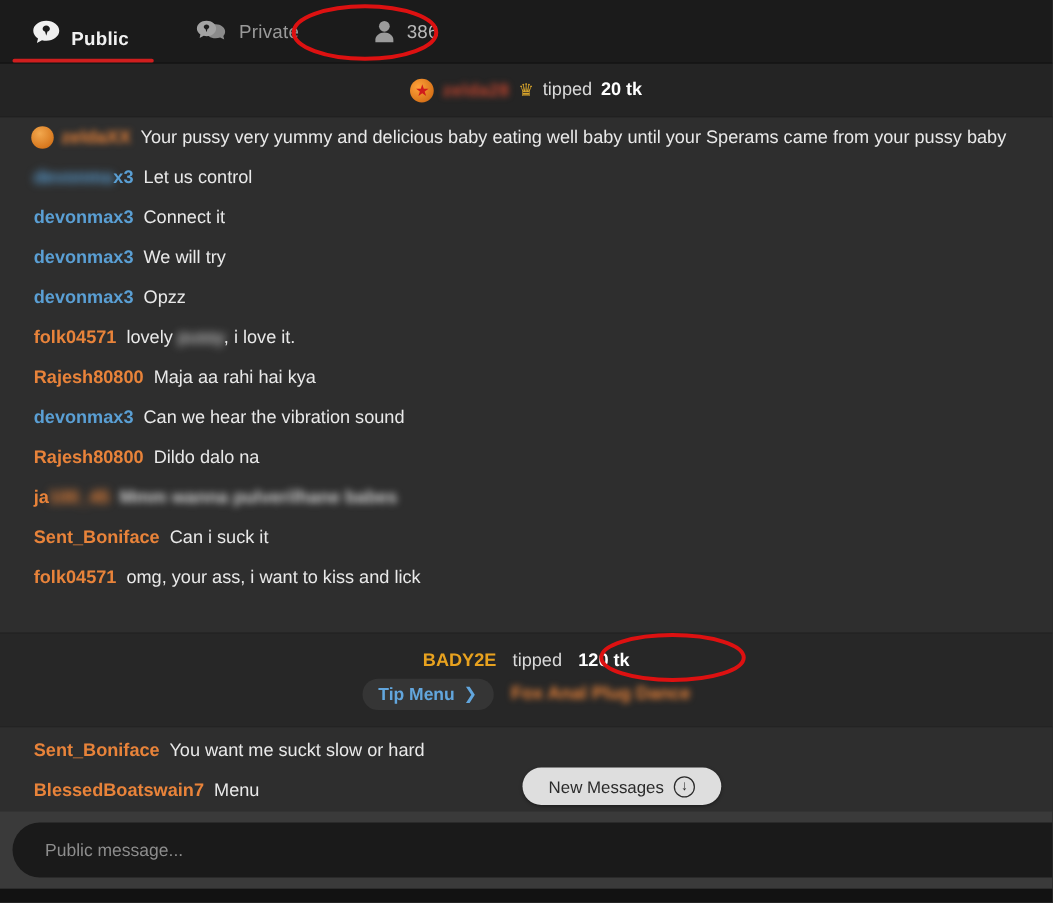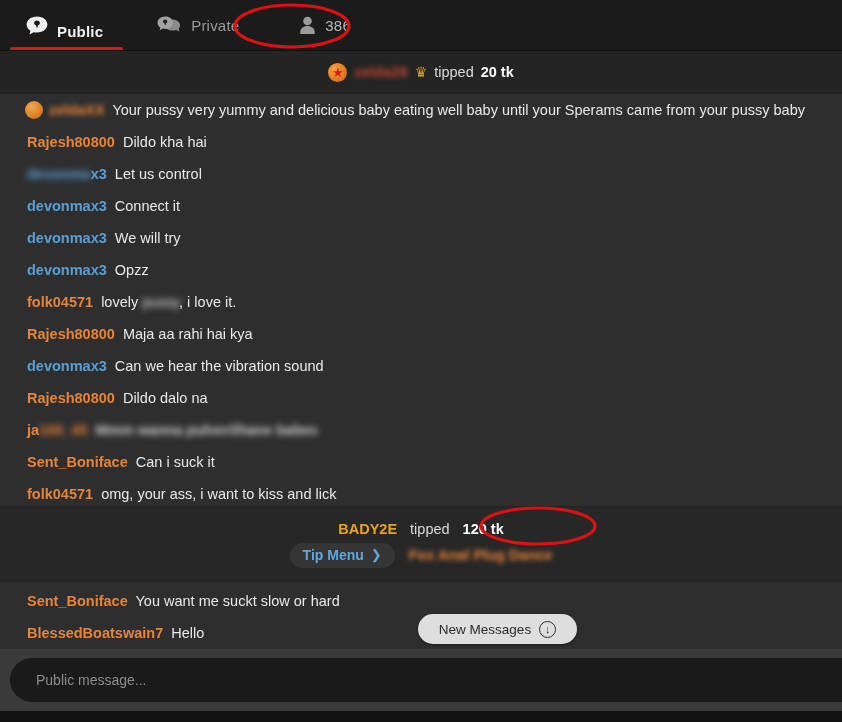--- a/index.html
+++ b/index.html
@@ -248,24 +248,20 @@
   <div class="messages">
 
     <div class="msg first">
       <span class="av-round"></span>
       <span>
         <span class="uname u-orange redact">zeldaXX</span>
         <span class="body">Your pussy very yummy and delicious baby eating well baby until your Sperams came from your pussy baby</span>
       </span>
     </div>
 
-    <div class="msg">
-      <span class="uname u-orange">Rajesh80800</span>
-      <span class="body">Dildo kha hai</span>
-    </div>
 
     <div class="msg">
       <span class="uname u-blue"><span class="inline-blur">devonma</span>x3</span>
       <span class="body">Let us control</span>
     </div>
 
     <div class="msg">
       <span class="uname u-blue">devonmax3</span>
       <span class="body">Connect it</span>
     </div>
@@ -331,21 +327,21 @@
     </div>
   </div>
 
   <div class="bottom-msgs">
     <div class="msg">
       <span class="uname u-orange">Sent_Boniface</span>
       <span class="body">You want me suckt slow or hard</span>
     </div>
     <div class="msg">
       <span class="uname u-orange">BlessedBoatswain7</span>
-      <span class="body">Hello</span>
+      <span class="body">Menu</span>
     </div>
   </div>
 
   <div class="newmsg-btn">
     <span>New Messages</span>
     <span class="arrow-circ">↓</span>
   </div>
 
   <div class="composer-wrap">
     <div class="composer">

